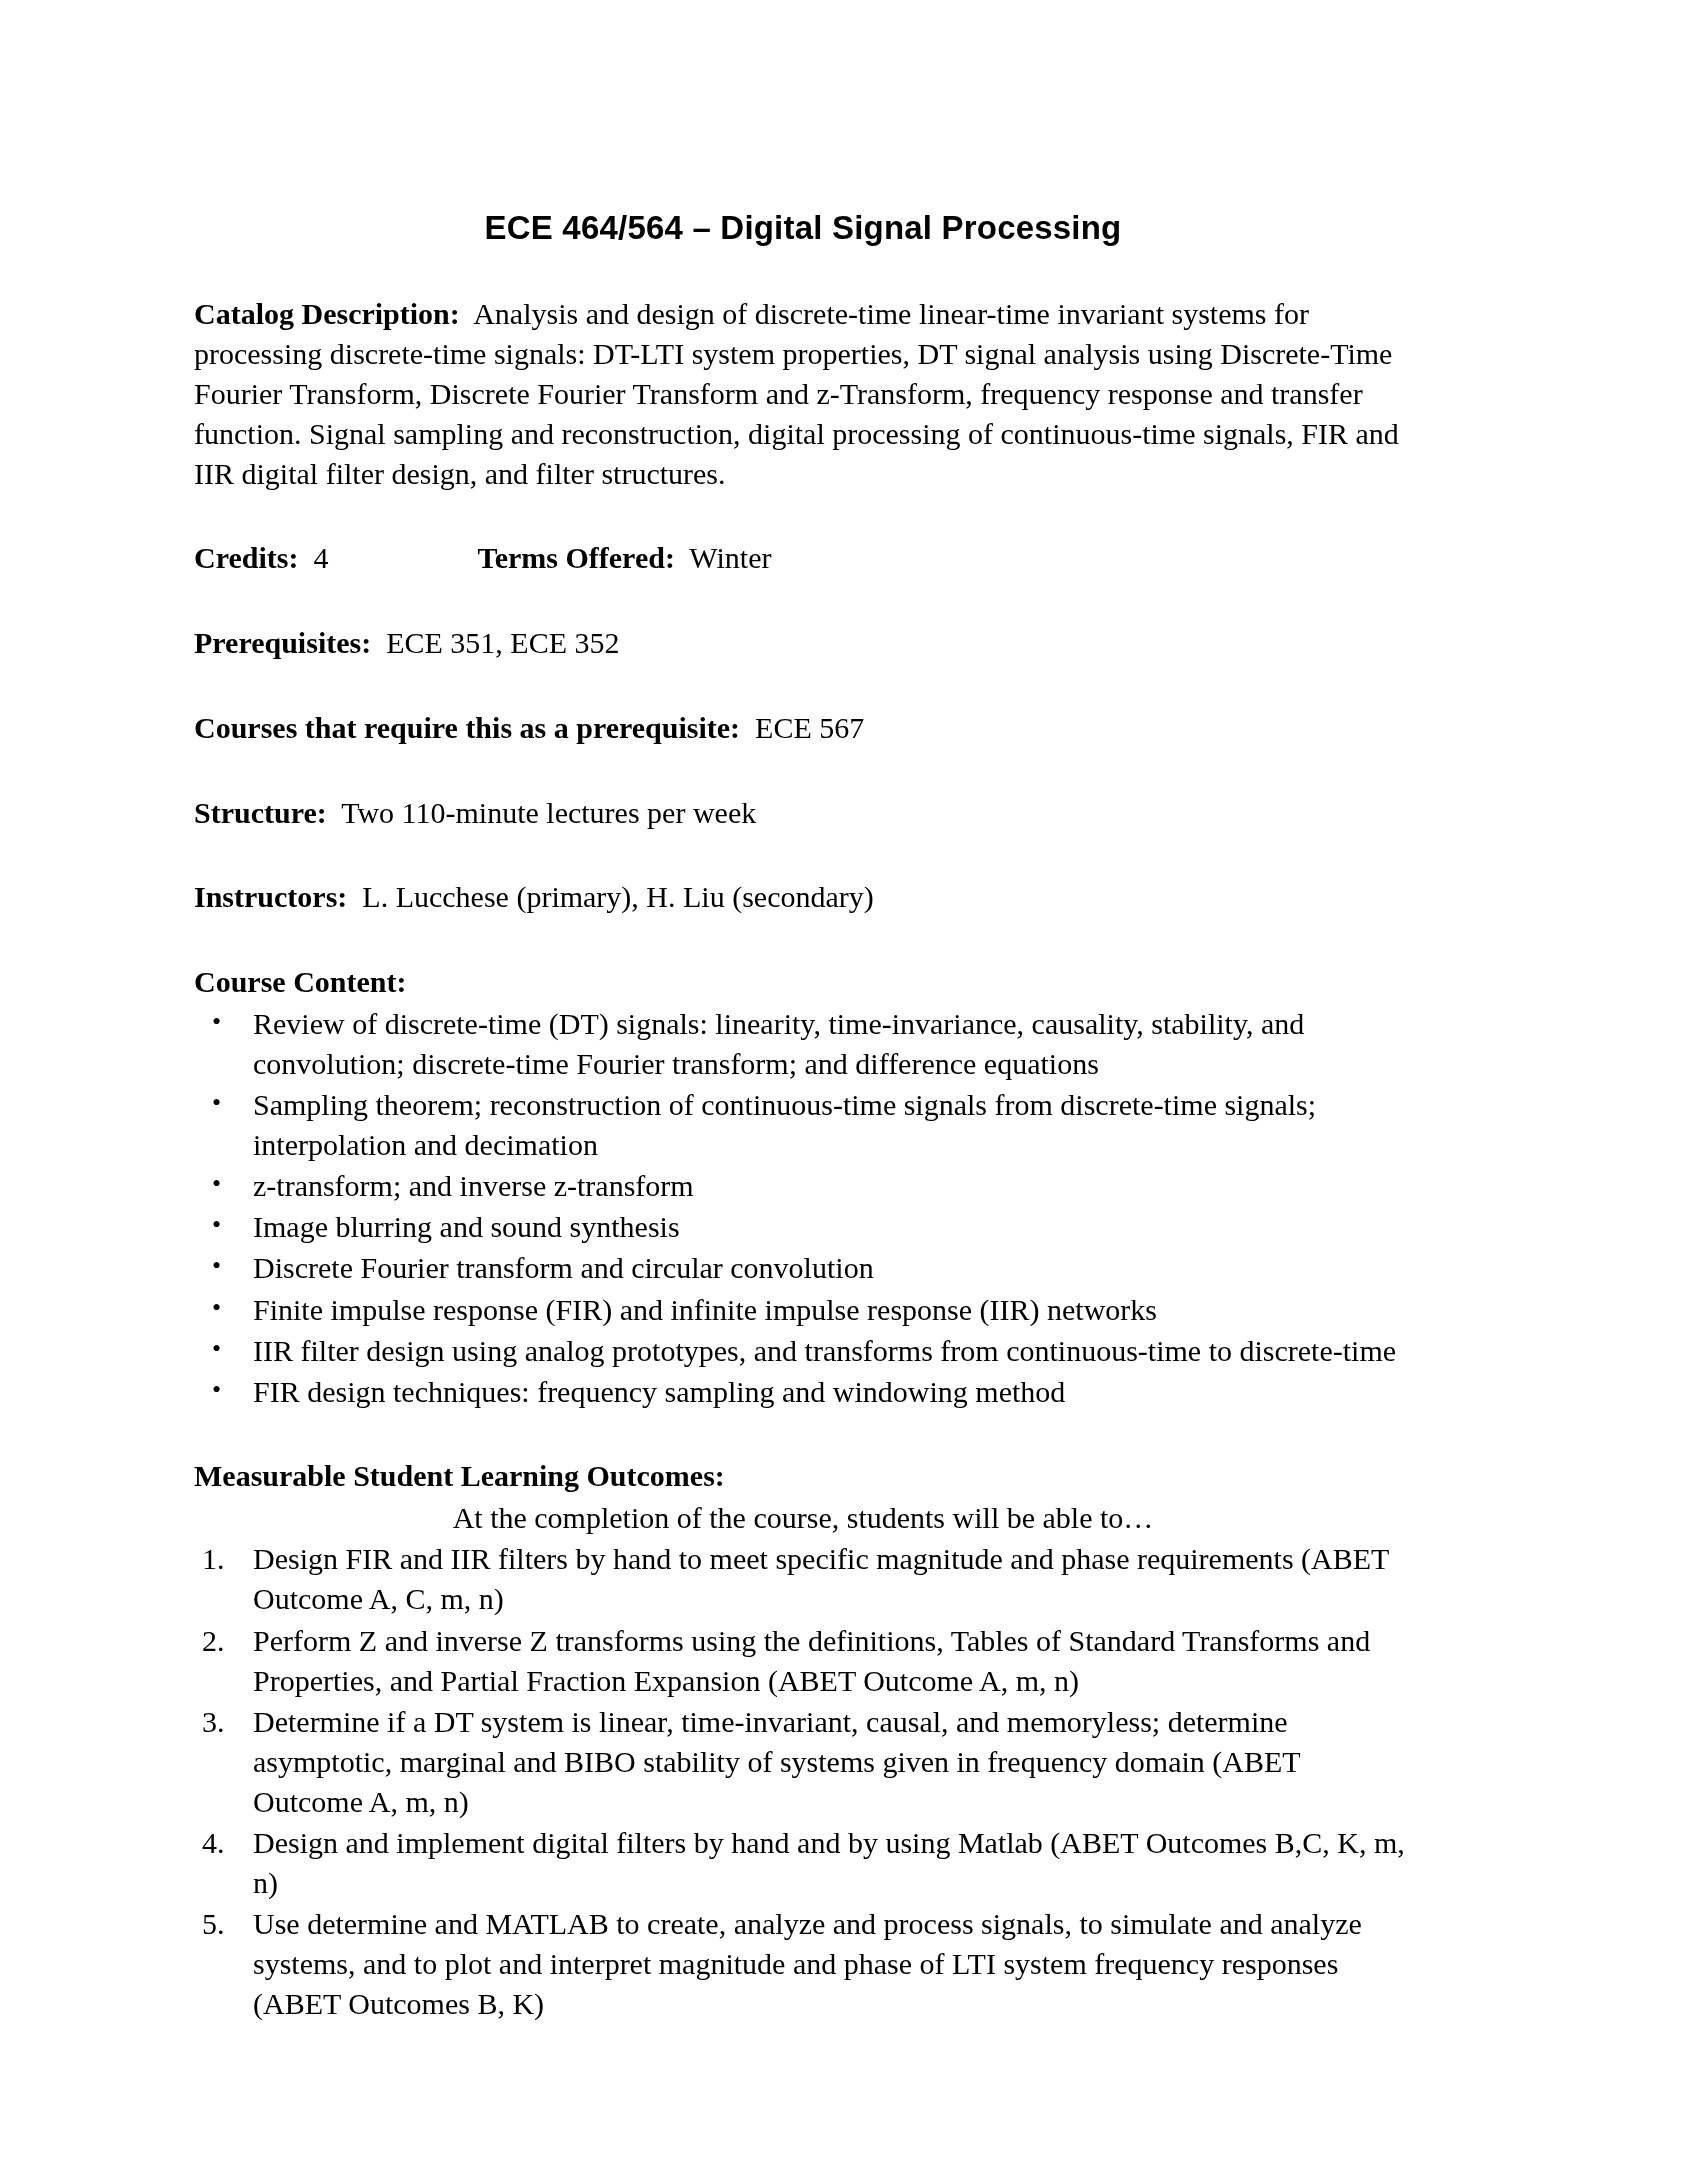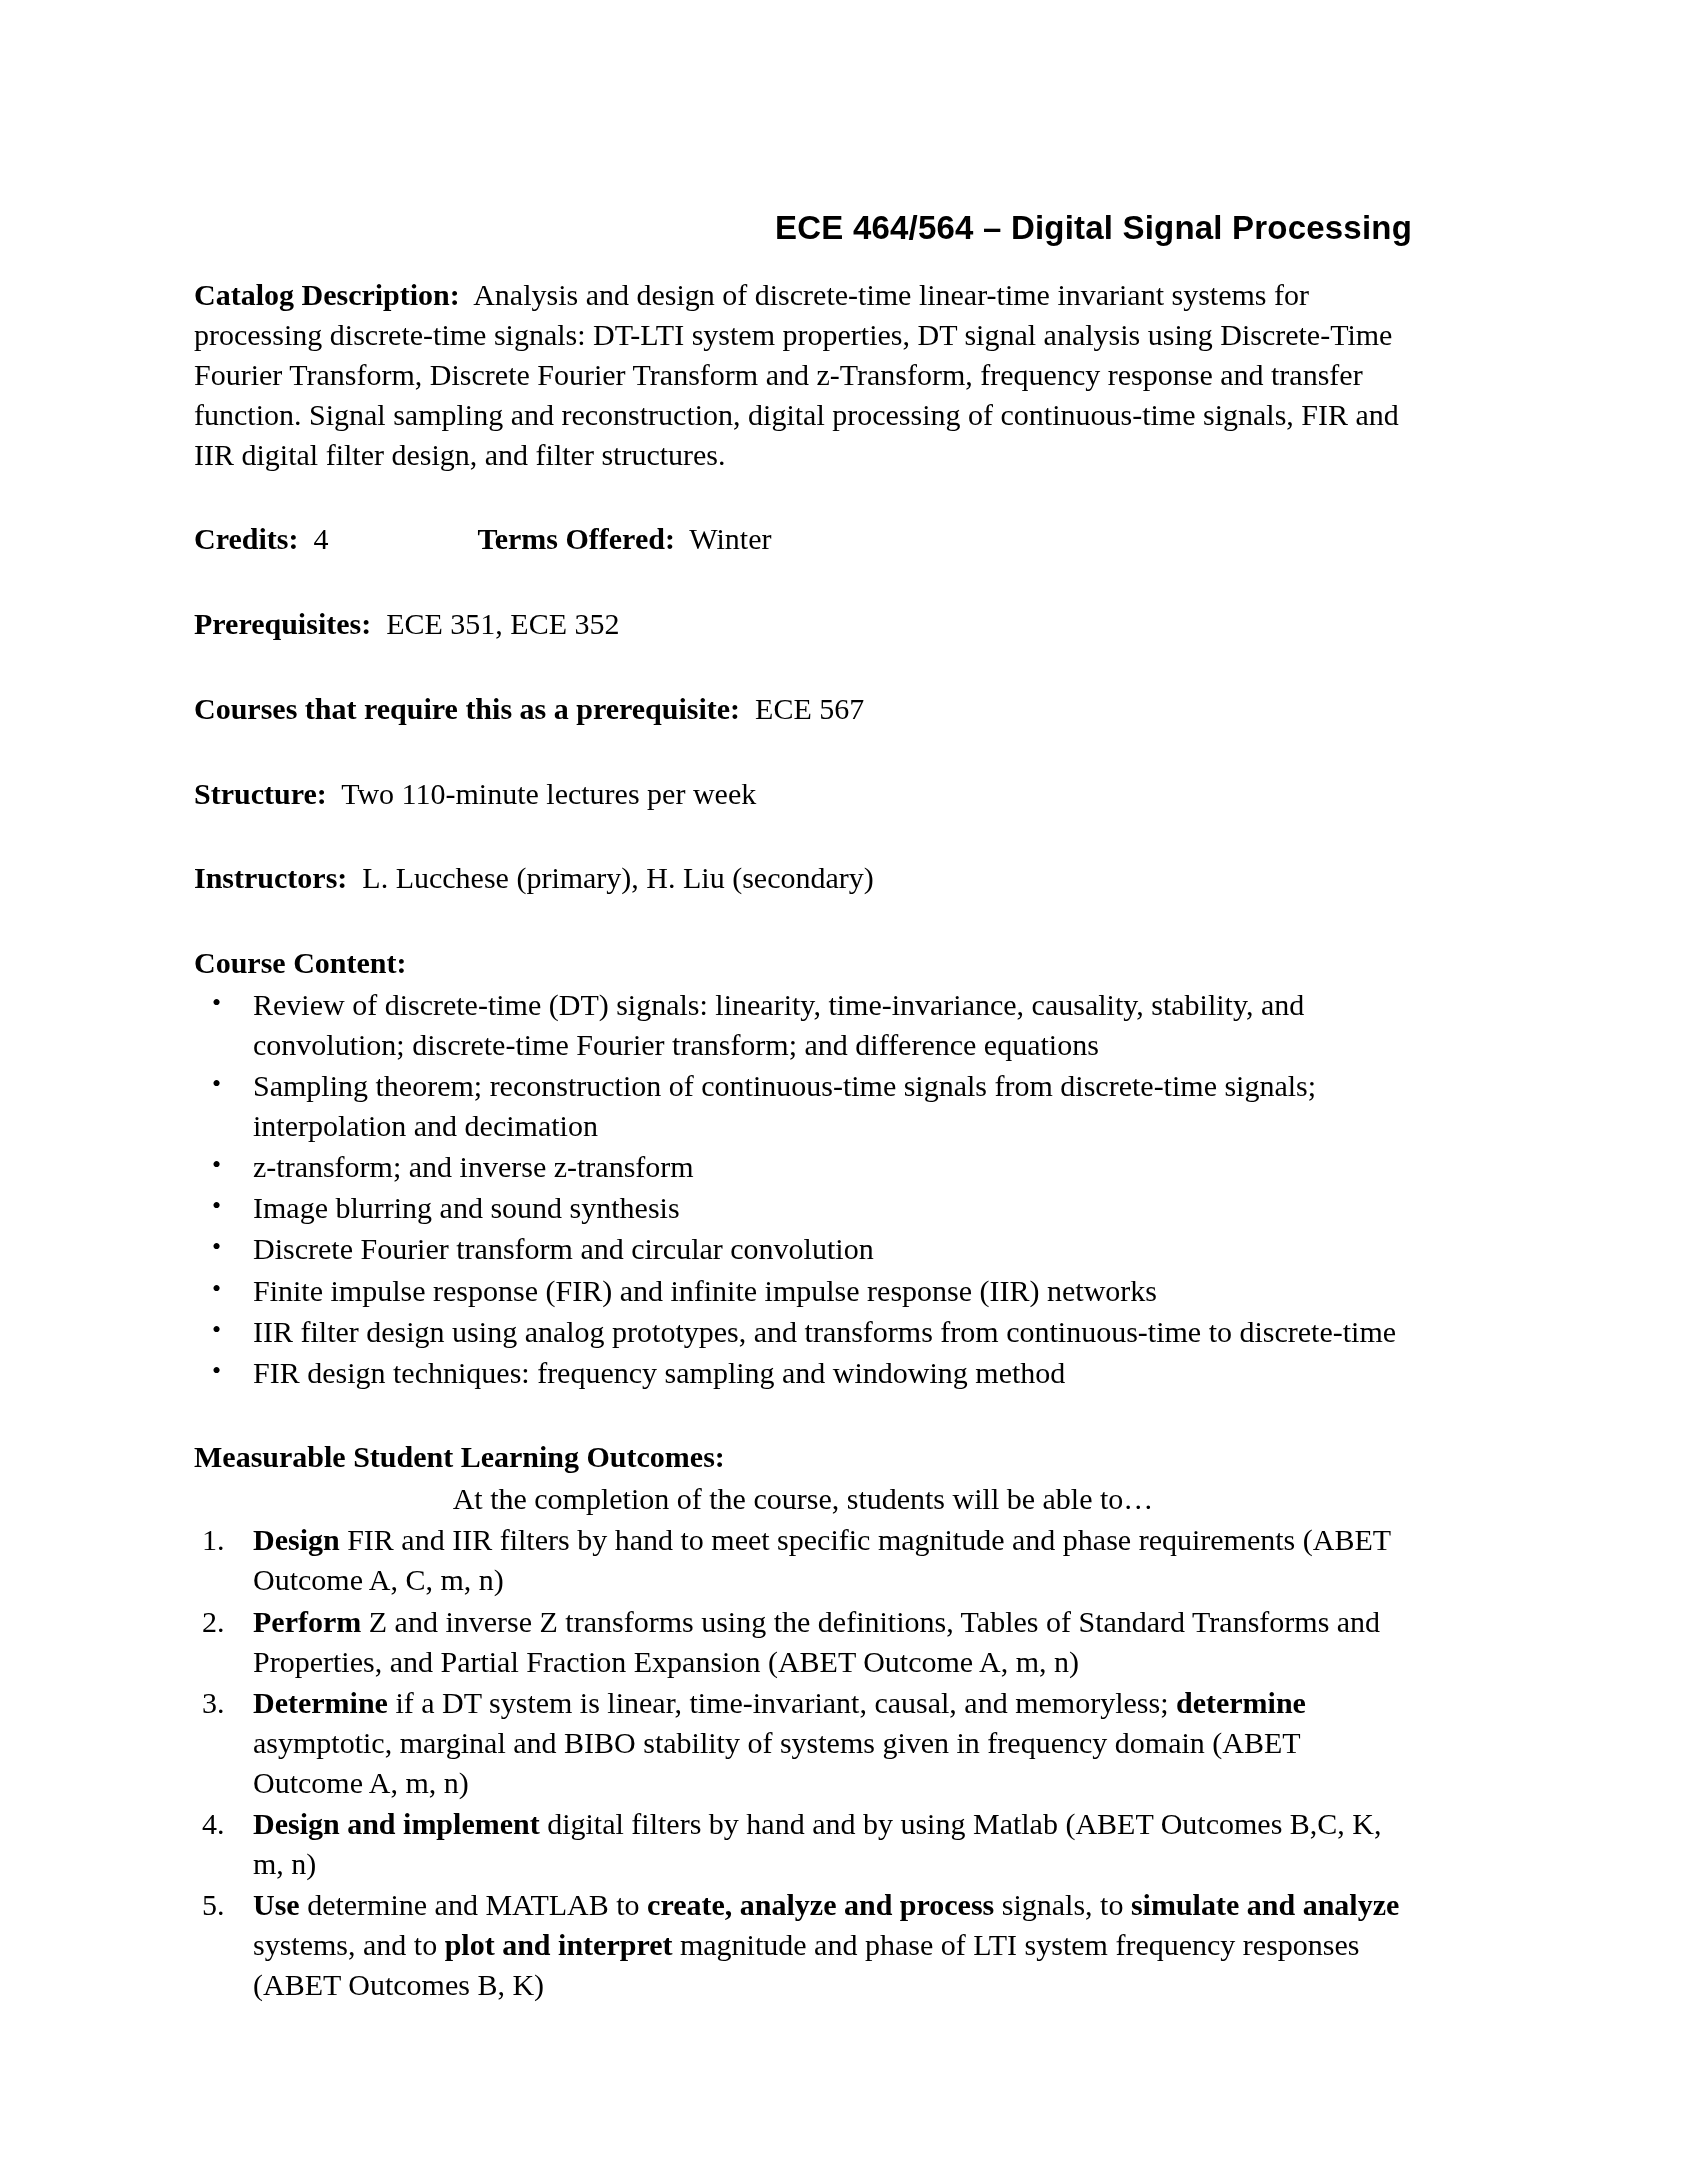--- a/index.html
+++ b/index.html
@@ -21,23 +21,23 @@
   .content {
     position: absolute;
     left: 194px;
     top: 208px;
     width: 1218px;
   }
   .doc-title {
     font-family: "Liberation Sans", "DejaVu Sans", sans-serif;
     font-weight: bold;
     font-size: 33px;
-    text-align: right;
+    text-align: center;
     letter-spacing: 0.2px;
-    margin: 0 0 27px 0;
+    margin: 0 0 46px 0;
     line-height: 1.2;
   }
   .para {
     font-size: 30px;
     line-height: 1.335;
     margin: 0 0 30px 0;
     text-align: left;
   }
   .catalog-para {
     margin-bottom: 44px;
@@ -103,21 +103,21 @@
     position: relative;
     padding-left: 59px;
     margin: 0 0 1px 0;
     counter-increment: oc;
   }
   ol.outcomes-list li .num {
     position: absolute;
     left: 8px;
     top: 0;
   }
-  b, strong { font-weight: bold; }
+  b, strong { font-weight: normal; }
 </style>
 </head>
 <body>
 
 <div class="page">
   <div class="content">
 
     <h1 class="doc-title">ECE 464/564 – Digital Signal Processing</h1>
 
     <p class="para catalog-para">

